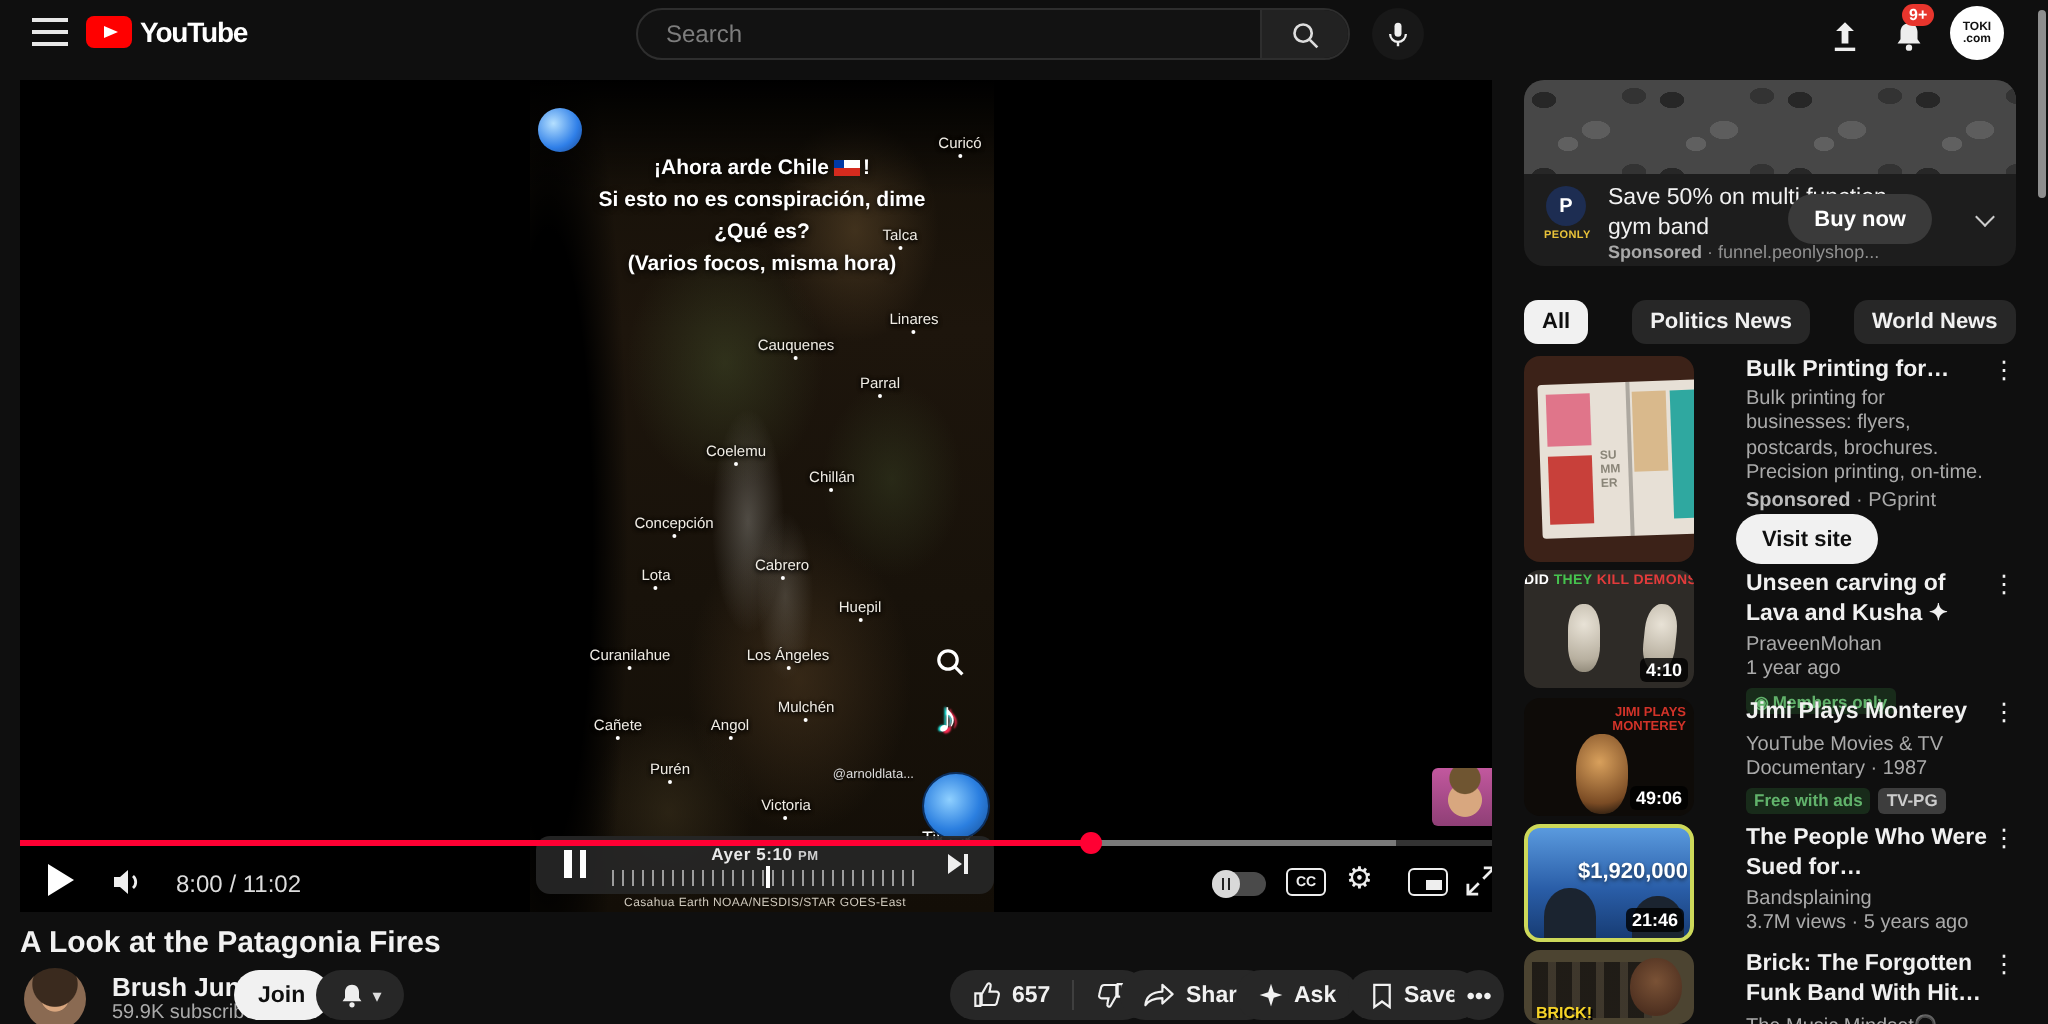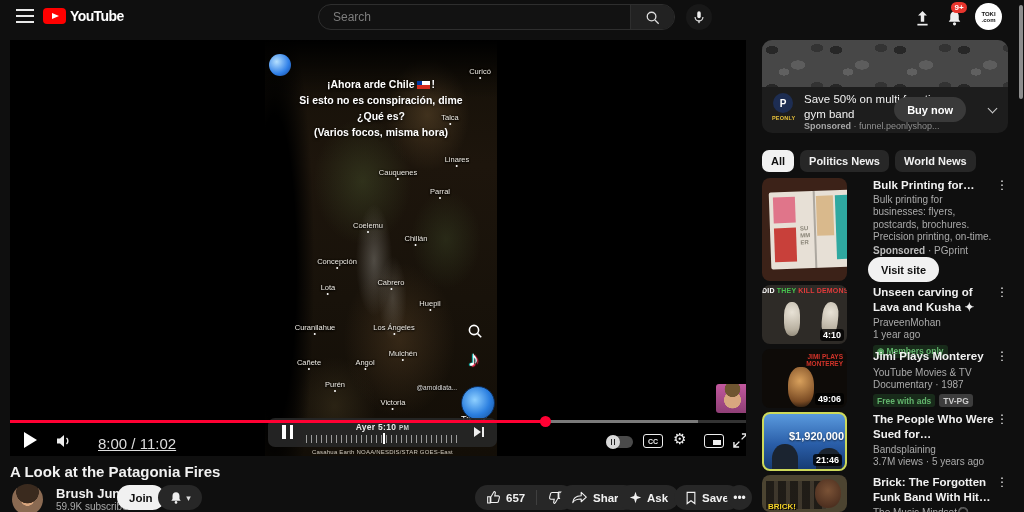--- a/index.html
+++ b/index.html
@@ -94,21 +94,21 @@
   .yt-progress { position:absolute; left:0; top:380px; width:736px; height:3px;
     background:rgba(255,255,255,0.2); z-index:3; cursor:pointer; }
   .yt-progress .buffered { position:absolute; left:0; top:0; height:3px; width:688px; background:rgba(255,255,255,0.35); }
   .yt-progress .played { position:absolute; left:0; top:0; height:3px; width:535px; background:#f03; }
   .yt-scrubber { position:absolute; left:530px; top:376px; width:11px; height:11px; border-radius:50%;
     background:#f03; z-index:4; cursor:pointer; }
   .yt-controls { position:absolute; left:0; top:388px; width:736px; height:28px; z-index:5; }
   .ctrl { position:absolute; display:flex; align-items:center; justify-content:center; cursor:pointer; }
   .play-tri { width:0; height:0; border-left:13px solid #fff; border-top:8px solid transparent;
     border-bottom:8px solid transparent; }
-  .time-display { position:absolute; left:88px; top:7px; font-size:15px; color:#ddd;text-decoration:underline; }
+  .time-display { position:absolute; left:78px; top:7px; font-size:12px; color:#ddd; }
   .autoplay-pill { position:absolute; left:596px; top:8px; width:27px; height:12px; border-radius:7px;
     background:#4a4a4a; cursor:pointer; }
   .autoplay-pill .knob { position:absolute; left:0; top:-1px; width:14px; height:14px; border-radius:50%;
     background:#d9d9d9; display:flex; align-items:center; justify-content:center; gap:1.5px; }
   .autoplay-pill .knob i { width:1.6px; height:6px; background:#222; }
   .cc-box { position:absolute; left:633px; top:6px; width:20px; height:14px; border:1.6px solid #eee;
     border-radius:3px; font-size:7px; font-weight:bold; color:#eee; display:flex; align-items:center;
     justify-content:center; cursor:pointer; }
   .gear { position:absolute; left:663px; top:2px; font-size:15px; color:#eee; cursor:pointer; }
   .size-box { position:absolute; left:694px; top:6px; width:20px; height:14px; border:1.6px solid #eee;
@@ -161,21 +161,21 @@
   .ad-brand .bname { font-size:5.5px; color:#e8c23a; font-weight:bold; margin-top:2px; letter-spacing:0.2px; }
   .ad-headline { position:absolute; left:42px; top:5px; width:140px; font-size:11.5px; line-height:15px;
     color:#f1f1f1; cursor:pointer; }
   .ad-sponsored { position:absolute; left:42px; top:34px; font-size:9px; color:#909090; }
   .ad-sponsored b { color:#a8a8a8; }
   .buy-btn { position:absolute; right:42px; top:10px; height:25px; border-radius:13px; background:#3a3a3a;
     color:#fff; font-size:11px; font-weight:bold; display:flex; align-items:center; padding:0 13px; cursor:pointer; }
   .ad-chevron { position:absolute; right:12px; top:18px; width:7px; height:7px; border-right:1.8px solid #ccc;
     border-bottom:1.8px solid #ccc; transform:rotate(45deg); cursor:pointer; }
 
-  .chips { position:absolute; left:0; top:110px; display:flex; gap:6px; }
+  .chips { position:absolute; left:0; top:110px; display:flex; gap:22px; }
   .chip { height:22px; border-radius:7px; background:#272727; color:#f1f1f1; font-size:11px;
     font-weight:bold; display:flex; align-items:center; padding:0 9px; cursor:pointer; white-space:nowrap; }
   .chip.active { background:#f1f1f1; color:#0f0f0f; }
 
   .item { position:absolute; left:0; width:246px; }
   .thumb { position:absolute; left:0; top:0; width:85px; border-radius:8px; overflow:hidden; cursor:pointer; }
   .duration { position:absolute; right:3px; bottom:3px; background:rgba(0,0,0,0.8); color:#fff;
     font-size:9px; font-weight:bold; border-radius:3px; padding:1px 3px; }
   .item-text { position:absolute; left:111px; top:0; width:122px; }
   .item-title { font-size:11.5px; font-weight:bold; line-height:14.5px; color:#f1f1f1; cursor:pointer;

